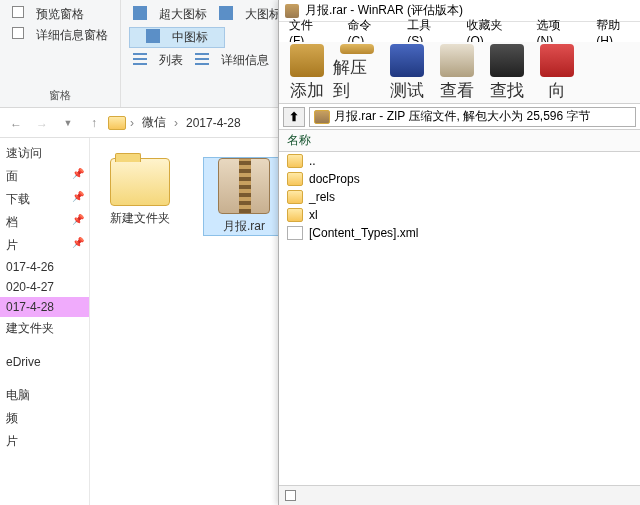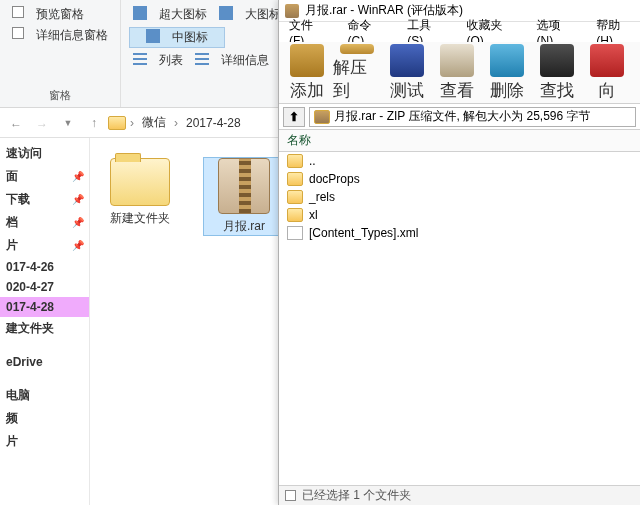--- a/index.html
+++ b/index.html
@@ -21,21 +21,21 @@
 .icon-list span { height: 2px; background: #5b8fc7; }
 
 .addr-bar { display: flex; align-items: center; height: 30px; border-bottom: 1px solid #e0e0e0; padding: 0 4px; gap: 2px; }
 .nav-btn { width: 24px; height: 24px; display: flex; align-items: center; justify-content: center; color: #888; cursor: pointer; }
 .crumb { padding: 2px 4px; cursor: pointer; color: #333; }
 .crumb-sep { color: #888; padding: 0 2px; }
 .folder-ico { width: 18px; height: 14px; background: linear-gradient(#ffe9a6, #f7c65b); border: 1px solid #d6a93e; border-radius: 2px; display: inline-block; }
 
 .explorer-body { display: flex; height: calc(505px - 138px); }
 .sidebar { width: 90px; border-right: 1px solid #e8e8e8; padding-top: 4px; overflow: hidden; }
-.side-item { padding: 3px 4px 3px 6px; color: #333; cursor: pointer; display: flex; align-items: center; gap: 4px; white-space: nowrap; font-weight: bold; }
+.side-item { padding: 3px 4px 3px 6px; color: #333; cursor: pointer; display: flex; align-items: flex-start; gap: 4px; white-space: nowrap; }
 .side-item.sel { background: #f0abfc; }
 .pin { color: #6a8db5; font-size: 10px; margin-left: auto; }
 
 .file-pane { flex: 1; padding: 20px 10px; display: flex; gap: 24px; align-items: flex-start; }
 .file-item { width: 80px; text-align: center; cursor: pointer; }
 .file-item.sel { background: #cde8ff; outline: 1px solid #8cc0e8; }
 .folder-big { width: 60px; height: 48px; margin: 0 auto 4px; background: linear-gradient(#fff3cc, #f5d77a); border: 1px solid #d6a93e; border-radius: 4px; position: relative; }
 .folder-big::before { content: ""; position: absolute; top: -6px; left: 4px; width: 24px; height: 8px; background: #f5d77a; border: 1px solid #d6a93e; border-bottom: none; border-radius: 2px 2px 0 0; }
 .rar-big { width: 52px; height: 56px; margin: 0 auto 4px; background: linear-gradient(#e8d8c0, #c8b090); border: 1px solid #9a7a50; border-radius: 4px; position: relative; }
 .rar-big::after { content: ""; position: absolute; top: 0; left: 20px; width: 12px; height: 100%; background: repeating-linear-gradient(0deg, #7a5a30 0 4px, #c8a060 4px 8px); }
@@ -234,24 +234,20 @@
       </div>
     <div class="wr-tool">
         <div class="wr-tool-ico tc-test"></div>
         <div class="wr-tool-lbl">测试</div>
       </div>
     <div class="wr-tool">
         <div class="wr-tool-ico tc-view"></div>
         <div class="wr-tool-lbl">查看</div>
       </div>
     <div class="wr-tool">
-        <div class="wr-tool-ico tc-del"></div>
-        <div class="wr-tool-lbl">删除</div>
-      </div>
-    <div class="wr-tool">
         <div class="wr-tool-ico tc-find"></div>
         <div class="wr-tool-lbl">查找</div>
       </div>
     <div class="wr-tool">
         <div class="wr-tool-ico tc-wiz"></div>
         <div class="wr-tool-lbl">向</div>
       </div>
   </div>
   <div class="wr-path">
     <div class="wr-up">
@@ -282,15 +278,14 @@
         <span class="wr-fico fico-folder"></span>
         <span>xl</span>
       </div>
     <div class="wr-row">
         <span class="wr-fico fico-file"></span>
         <span>[Content_Types].xml</span>
       </div>
   </div>
   <div class="wr-status">
     <span class="chk2"></span>
-    <span>已经选择 1 个文件夹</span>
   </div>
 </div>
 
 </body></html>

